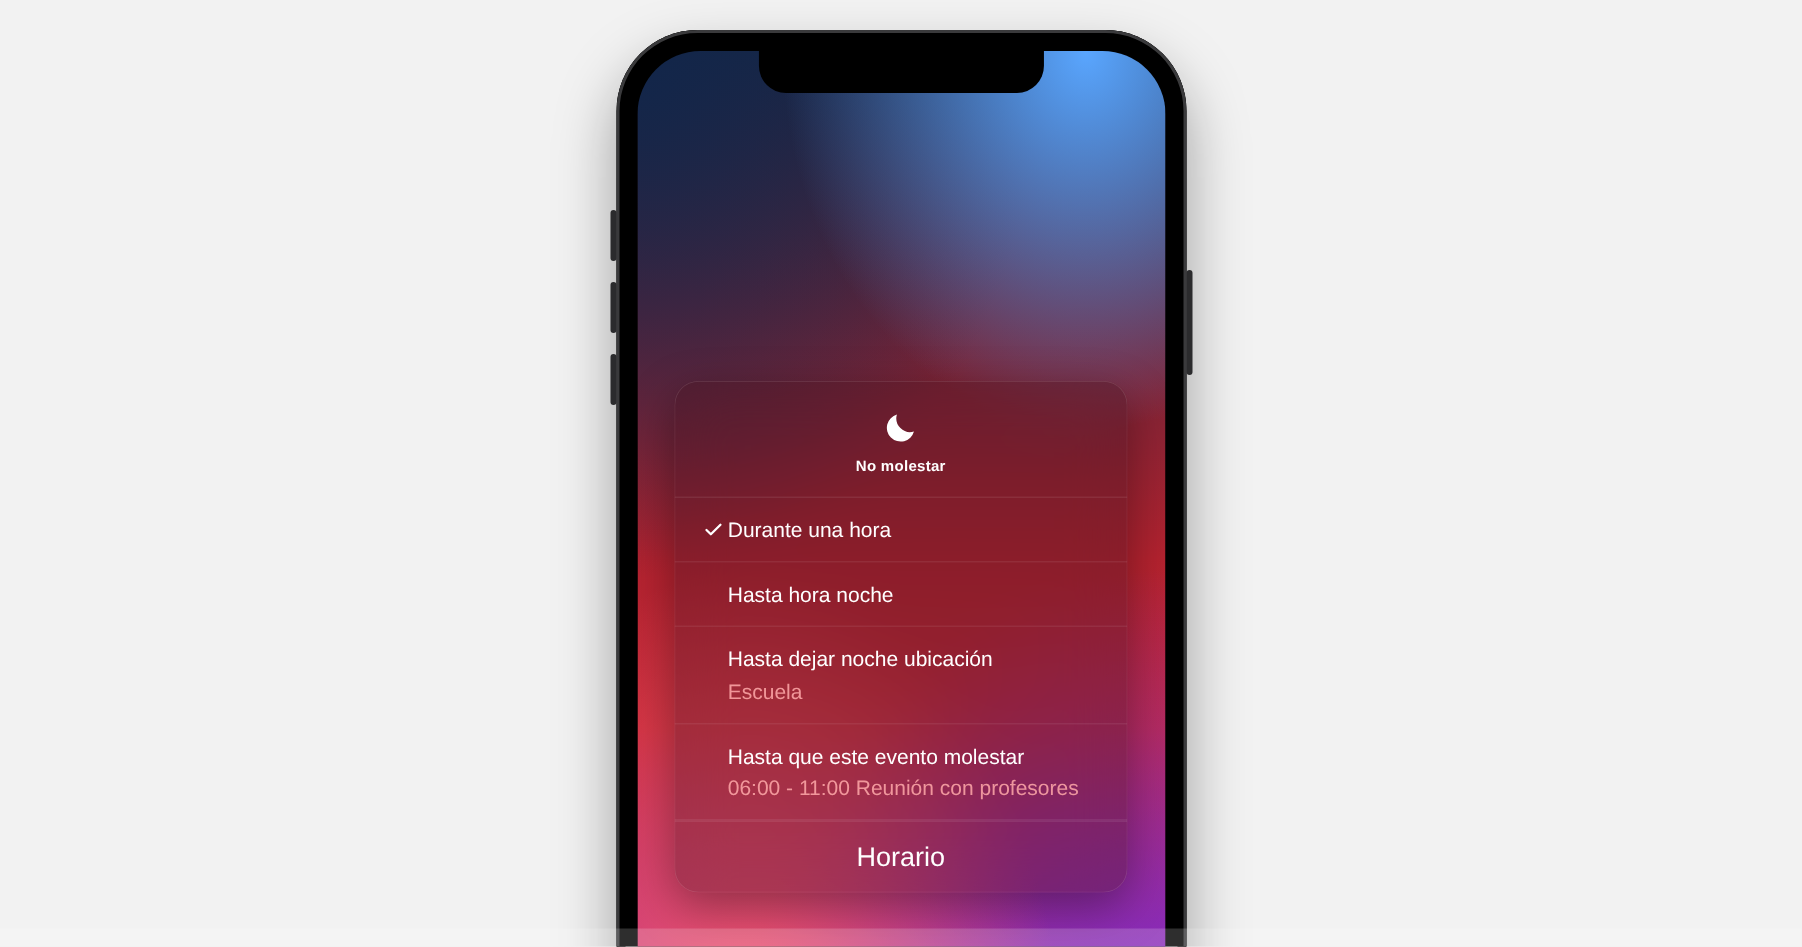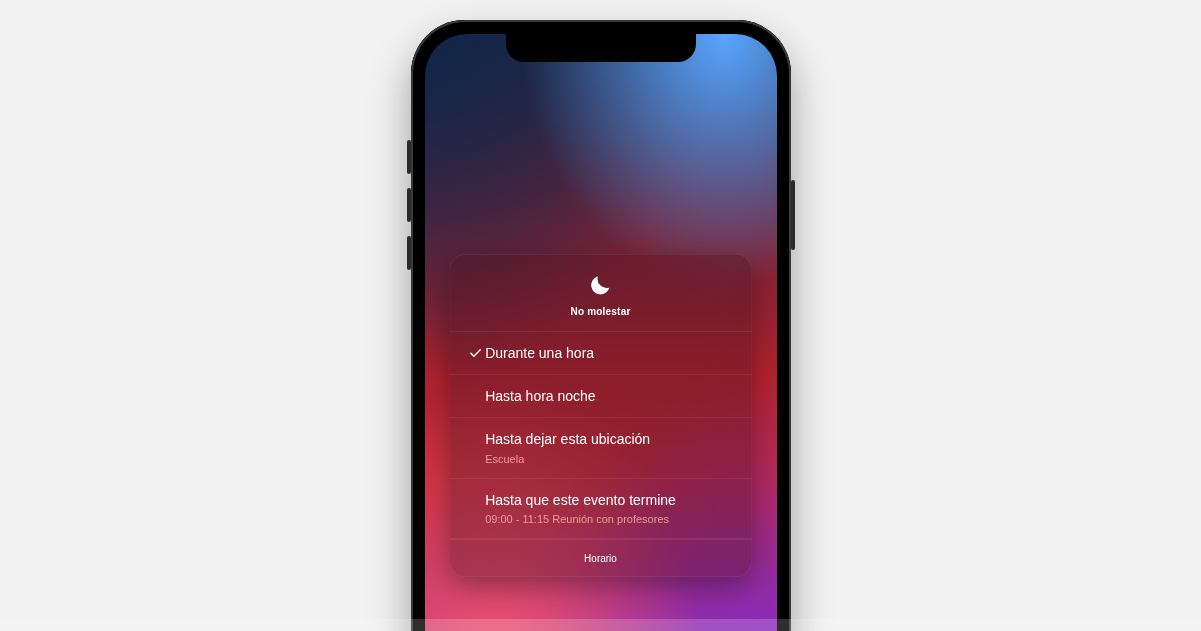--- a/index.html
+++ b/index.html
@@ -113,29 +113,29 @@
   .row:last-of-type { border-bottom: none; }
   .check-col {
     width: 20px;
     flex: none;
     display: flex;
     justify-content: center;
     padding-top: 2px;
   }
   .row-body { flex: 1; }
   .row-sub {
-    font-size: 11px;
+    font-size: 14px;
     color: rgba(255,170,170,0.85);
     margin-top: 3px;
   }
 
   .panel-footer {
     text-align: center;
     padding: 13px 14px;
-    font-size: 10px;
+    font-size: 18px;
     font-weight: 500;
     border-top: 1px solid rgba(255,255,255,0.08);
   }
 
   
   .vignette {
     position: fixed;
     left: 0; right: 0; bottom: 0;
     height: 12px;
     background: rgba(255,255,255,0.18);
@@ -174,30 +174,30 @@
       <div class="row">
         <span class="check-col"></span>
         <div class="row-body">
           <div>Hasta hora noche</div>
         </div>
       </div>
 
       <div class="row">
         <span class="check-col"></span>
         <div class="row-body">
-          <div>Hasta dejar esta ubicación</div>
+          <div>Hasta dejar noche ubicación</div>
           <div class="row-sub">Escuela</div>
         </div>
       </div>
 
       <div class="row">
         <span class="check-col"></span>
         <div class="row-body">
-          <div>Hasta que este evento termine</div>
-          <div class="row-sub">09:00 - 11:15 Reunión con profesores</div>
+          <div>Hasta que este evento molestar</div>
+          <div class="row-sub">06:00 - 11:00 Reunión con profesores</div>
         </div>
       </div>
 
       <div class="panel-footer">Horario</div>
 
     </div>
   </div>
 </div>
 
 <div class="vignette"></div>

